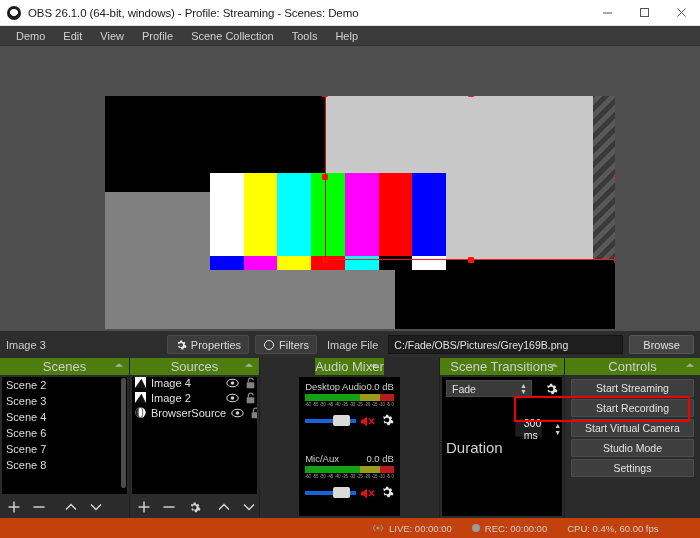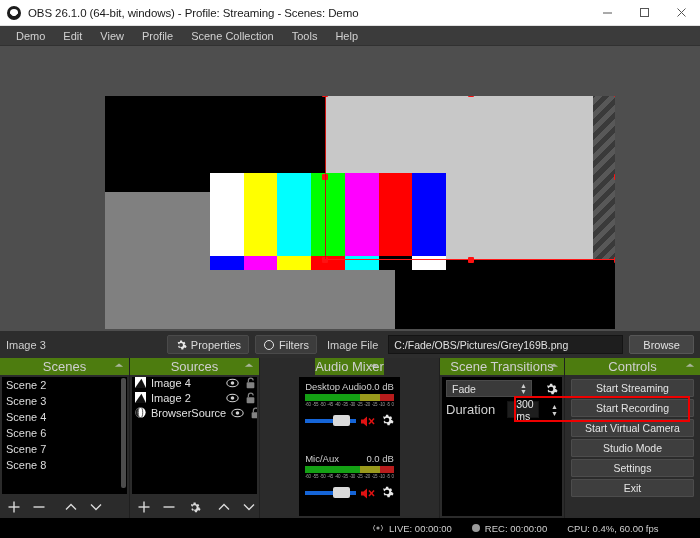--- a/index.html
+++ b/index.html
@@ -163,42 +163,42 @@
   .mx-gear { width:14px; height:14px; }
 
   
   .tr-row { display:flex; align-items:center; gap:12px; padding:3px 4px 0 4px; }
   .tr-combo {
     flex:1 1 auto; height:17px; background:#3a3a3a; border:1px solid #4a4a4a;
     font-size:10.5px; color:#e0e0e0; display:flex; align-items:center;
     padding-left:5px; position:relative;
   }
   .tr-combo .arrows { position:absolute; right:4px; top:2px; font-size:7px; line-height:6px; color:#cfcfcf; }
-  .tr-lbl { font-size:13px; color:#d2d2d2; }
+  .tr-lbl { font-size:15px; color:#d2d2d2;margin-top:38px; }
   .tr-dur {
     flex:1 1 auto; height:17px; background:#1e1e1e; border:1px solid #141414;
     font-size:10.5px; color:#e8e8e8; display:flex; align-items:center; padding-left:8px;
   }
   .tr-spin { width:11px; font-size:7px; line-height:7px; color:#cfcfcf; text-align:center; }
 
   
   .ctl-btn {
     height:18px; margin:2px 4px 0 4px; background:#3e3e3e; border:1px solid #4c4c4c;
     border-radius:1px; font-size:10.5px; color:#e4e4e4;
     display:flex; align-items:center; justify-content:center;
   }
   .redbox {
     position:absolute; left:514px; top:396px; width:176px; height:26px;
     border:2px solid #ee0000; pointer-events:none;
   }
 
   
   .status {
     position:absolute; left:0; top:518px; width:700px; height:20px;
-    background:#000000; display:flex; align-items:center;
+    background:#c2410c; display:flex; align-items:center;
   }
   .st-gap { width:372px; }
   .st-item { display:flex; align-items:center; gap:5px; font-size:9.5px; color:#cfcfcf; }
   .st-item + .st-item { margin-left:20px; }
   .st-dot { width:8px; height:8px; border-radius:50%; background:#9a9a9a; }
 </style>
 </head>
 <body>
 
 <div id="app">
@@ -577,21 +577,20 @@
         <svg class="float" viewBox="0 0 12 12">
           <path fill="#c8c8c8" d="M1 7h10l-5-4z"></path>
           </svg>
       </div>
       <div class="dock-body" style="background:#2b2b2b">
         <div class="ctl-btn">Start Streaming</div>
         <div class="ctl-btn">Start Recording</div>
         <div class="ctl-btn">Start Virtual Camera</div>
         <div class="ctl-btn">Studio Mode</div>
         <div class="ctl-btn">Settings</div>
-        <div class="ctl-btn">Exit</div>
       </div>
     </div>
   </div>
 
   <div class="redbox"></div>
 
   <div class="status">
     <div class="st-gap"></div>
     <div class="st-item">
       <svg width="12" height="10" viewBox="0 0 12 10">

